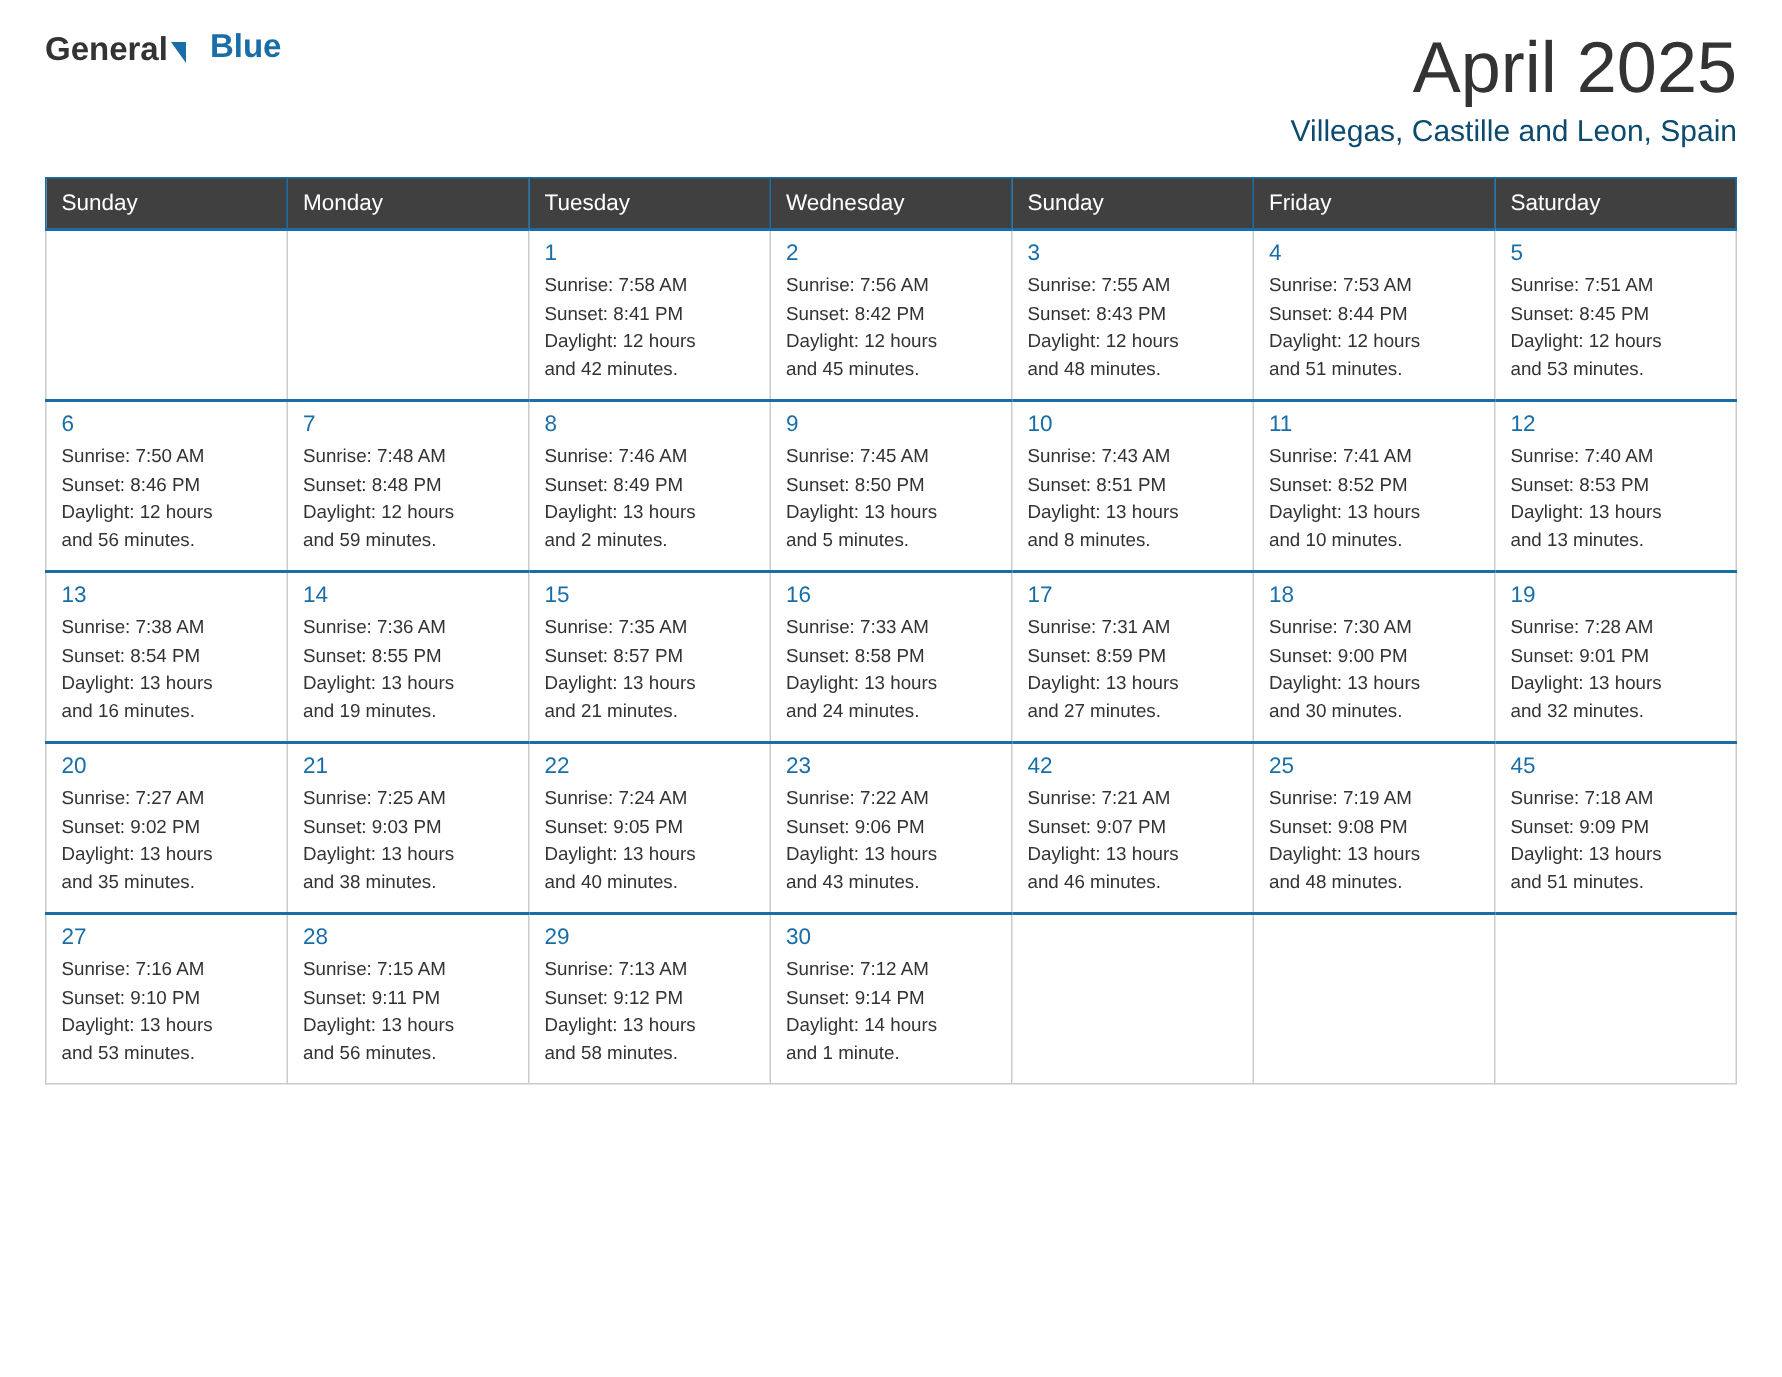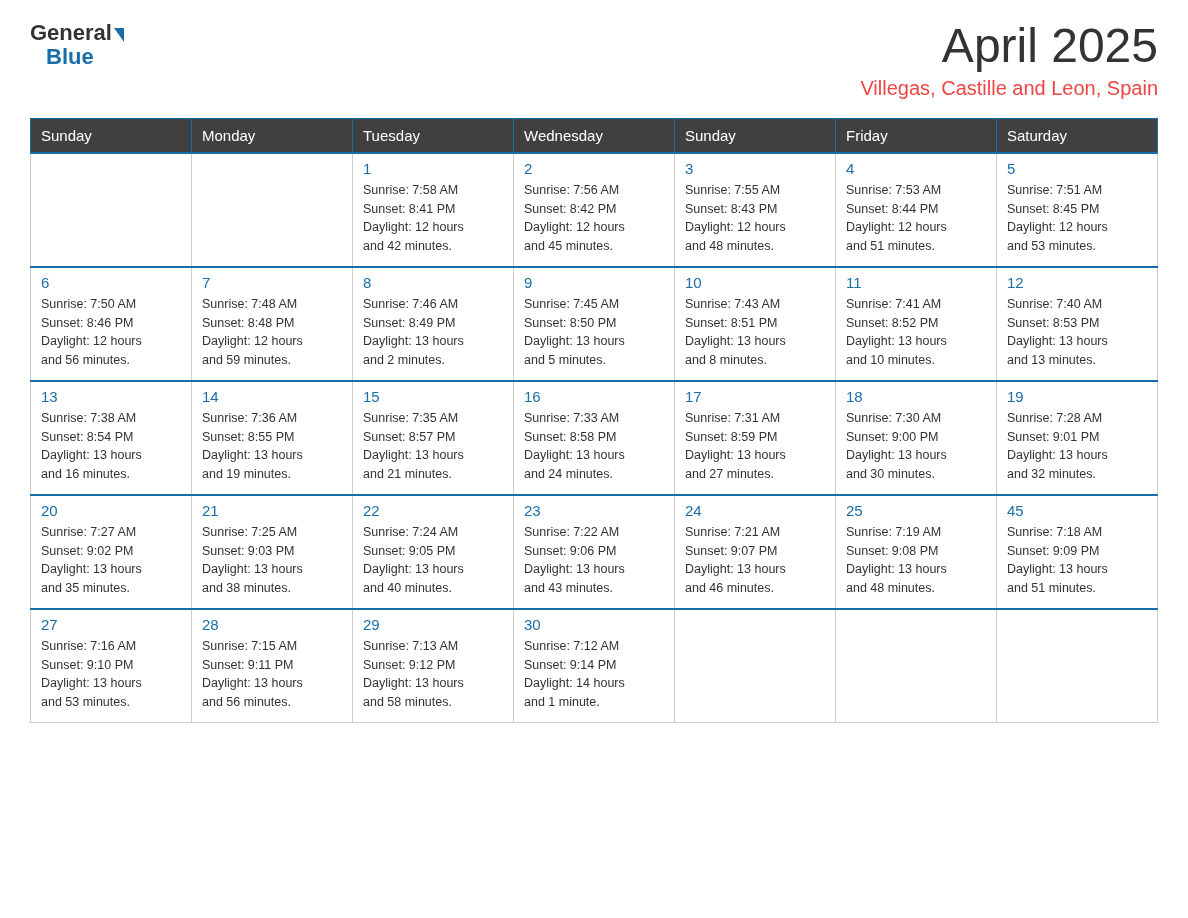--- a/index.html
+++ b/index.html
@@ -12,21 +12,21 @@
       min-height: 918px;
     }
     .header {
       display: flex;
       justify-content: space-between;
       align-items: flex-start;
       margin-bottom: 18px;
     }
     .logo {
       display: flex;
-      flex-direction: column;
+      flex-direction: row;
       align-items: flex-start;
     }
     .logo-top {
       display: flex;
       align-items: center;
     }
     .logo-general {
       font-size: 22px;
       font-weight: bold;
       color: #333;
@@ -51,21 +51,21 @@
       text-align: right;
     }
     .month-title {
       font-size: 48px;
       font-weight: normal;
       color: #333;
       line-height: 1.1;
     }
     .location-title {
       font-size: 20px;
-      color: #ef4444;
+      color: #0c4a6e;
       margin-top: 4px;
     }
     .calendar {
       width: 100%;
       border-collapse: collapse;
       font-size: 13px;
     }
     .calendar th {
       background-color: #404040;
       color: #fff;
@@ -226,21 +226,21 @@
         </td>
         <td>
           <span class="day-num">22</span>
           <div class="day-info">Sunrise: 7:24 AM<br>Sunset: 9:05 PM<br>Daylight: 13 hours<br>and 40 minutes.</div>
         </td>
         <td>
           <span class="day-num">23</span>
           <div class="day-info">Sunrise: 7:22 AM<br>Sunset: 9:06 PM<br>Daylight: 13 hours<br>and 43 minutes.</div>
         </td>
         <td>
-          <span class="day-num">24</span>
+          <span class="day-num">42</span>
           <div class="day-info">Sunrise: 7:21 AM<br>Sunset: 9:07 PM<br>Daylight: 13 hours<br>and 46 minutes.</div>
         </td>
         <td>
           <span class="day-num">25</span>
           <div class="day-info">Sunrise: 7:19 AM<br>Sunset: 9:08 PM<br>Daylight: 13 hours<br>and 48 minutes.</div>
         </td>
         <td>
           <span class="day-num">45</span>
           <div class="day-info">Sunrise: 7:18 AM<br>Sunset: 9:09 PM<br>Daylight: 13 hours<br>and 51 minutes.</div>
         </td>

